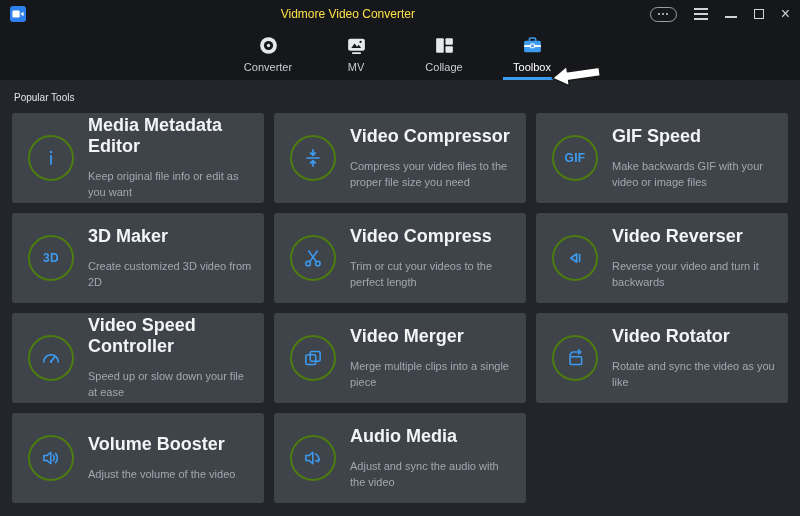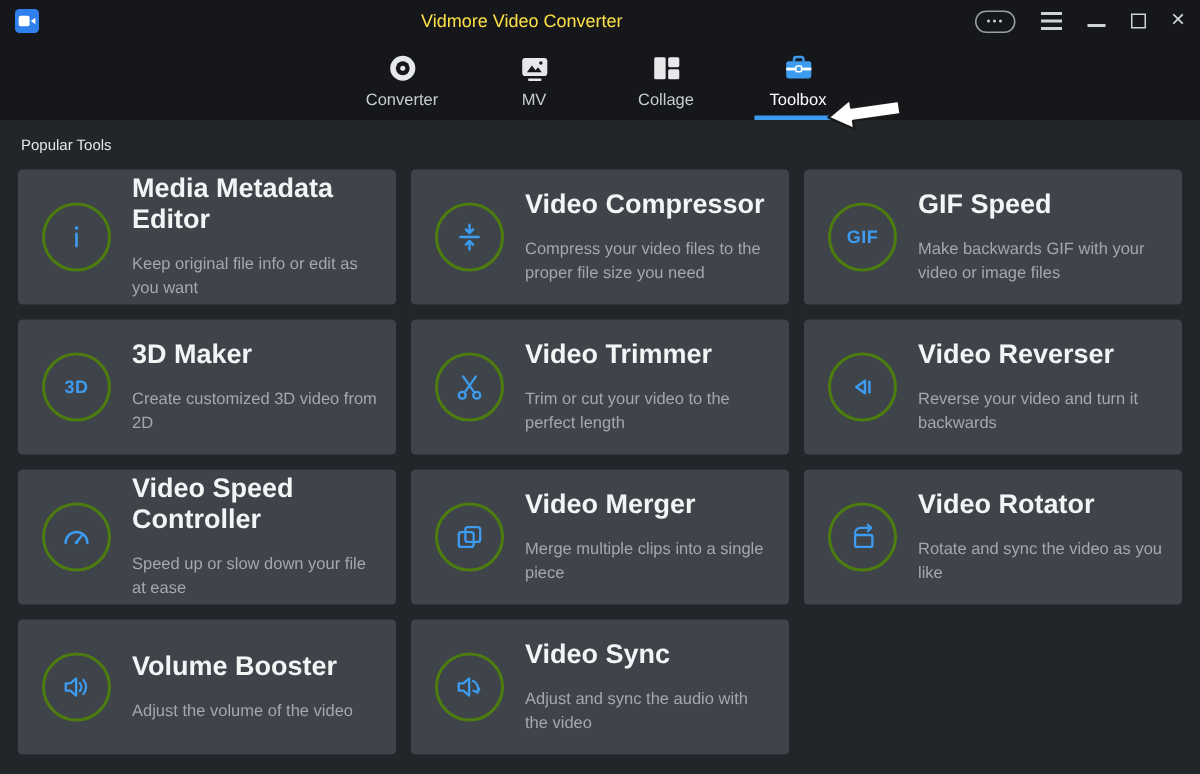--- a/index.html
+++ b/index.html
@@ -217,22 +217,22 @@
     <div class="card">
       <div class="tool-icon">
         <svg width="22" height="22" viewBox="0 0 20 20" stroke="#3d9bf0" stroke-width="1.4" fill="none" stroke-linecap="round">
           <circle cx="5.6" cy="15" r="2.1"></circle>
           <circle cx="14.4" cy="15" r="2.1"></circle>
           <path d="M7.1 13.3 L13.9 3.6"></path>
           <path d="M12.9 13.3 L6.1 3.6"></path>
         </svg>
       </div>
       <div class="tool-text">
-        <div class="tool-title">Video Trimmer</div>
-        <div class="tool-desc">Trim or cut your video to the perfect length</div>
+        <div class="tool-title">Video Compress</div>
+        <div class="tool-desc">Trim or cut your videos to the perfect length</div>
       </div>
     </div>
 
     <div class="card">
       <div class="tool-icon">
         <svg width="22" height="22" viewBox="0 0 20 20" stroke="#3d9bf0" stroke-width="1.5" fill="none" stroke-linejoin="round" stroke-linecap="round">
           <path d="M11.5 6.2 L6.2 10 L11.5 13.8 z"></path>
           <path d="M14.2 6.8 V13.2"></path>
         </svg>
       </div>
@@ -299,19 +299,19 @@
 
     <div class="card">
       <div class="tool-icon">
         <svg width="22" height="22" viewBox="0 0 20 20" stroke="#3d9bf0" stroke-width="1.4" fill="none" stroke-linejoin="round" stroke-linecap="round">
           <path d="M3.5 7.8 H6.3 L9.8 4.8 V15.2 L6.3 12.2 H3.5 z"></path>
           <path d="M12.2 6.4 a5 5 0 0 1 2.6 6.6"></path>
           <path d="M15.9 11 L14.8 13.3 L12.5 12.3"></path>
         </svg>
       </div>
       <div class="tool-text">
-        <div class="tool-title">Video Sync</div>
+        <div class="tool-title">Audio Media</div>
         <div class="tool-desc">Adjust and sync the audio with the video</div>
       </div>
     </div>
 
   </div>
 </div>
 
 </body></html>

